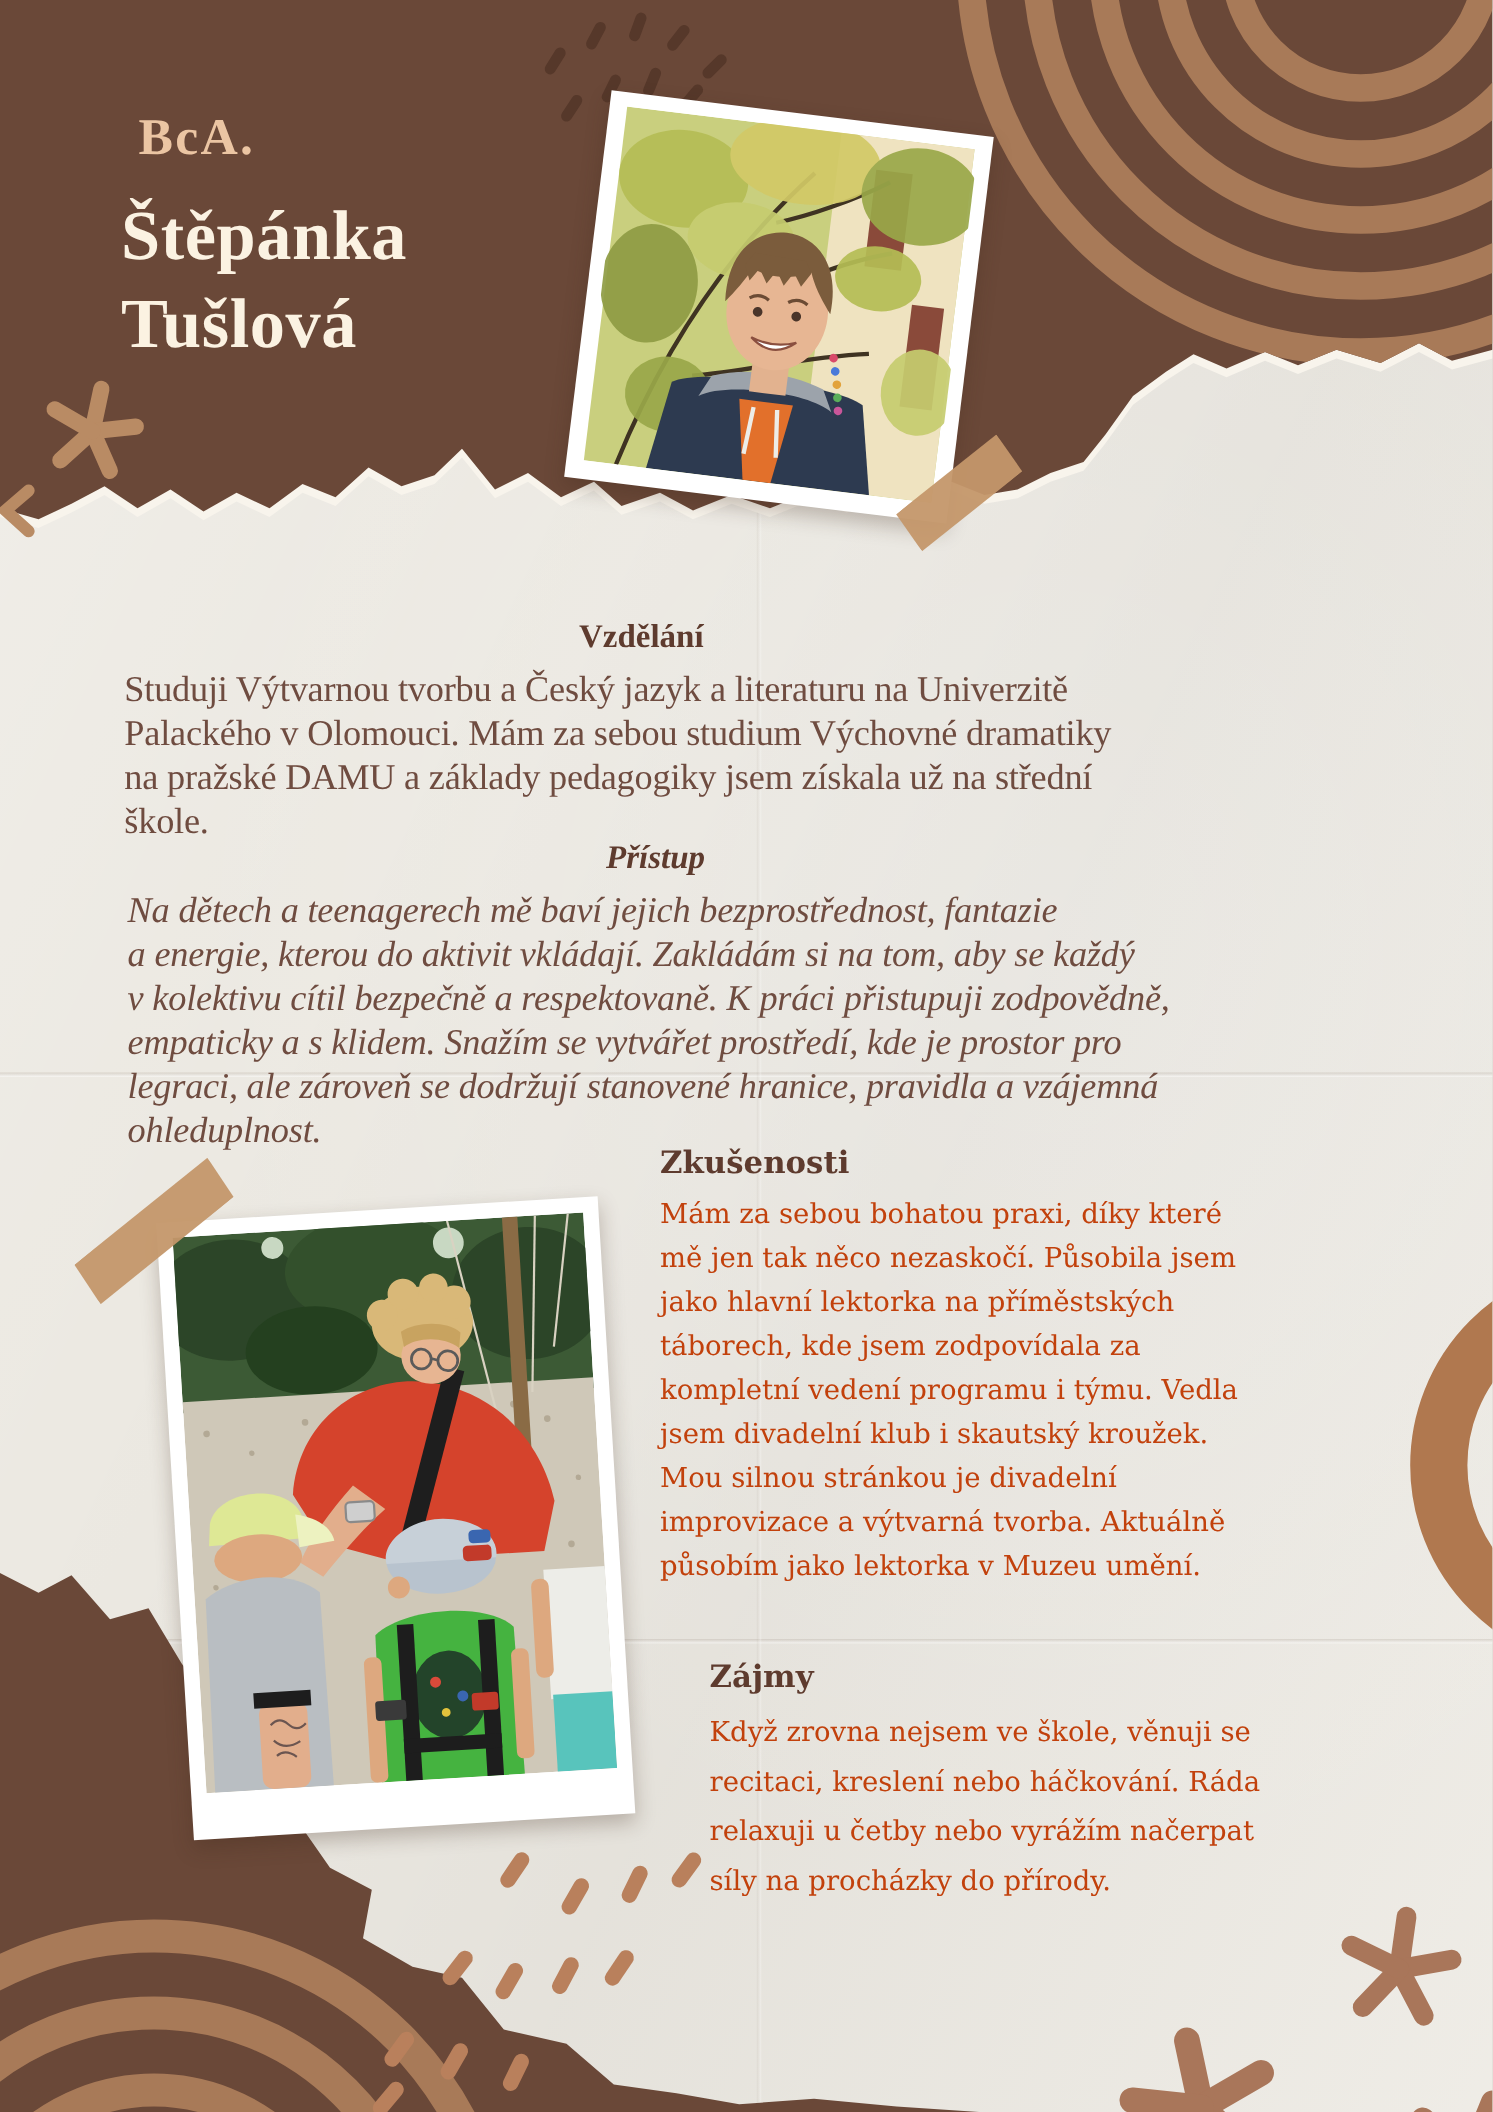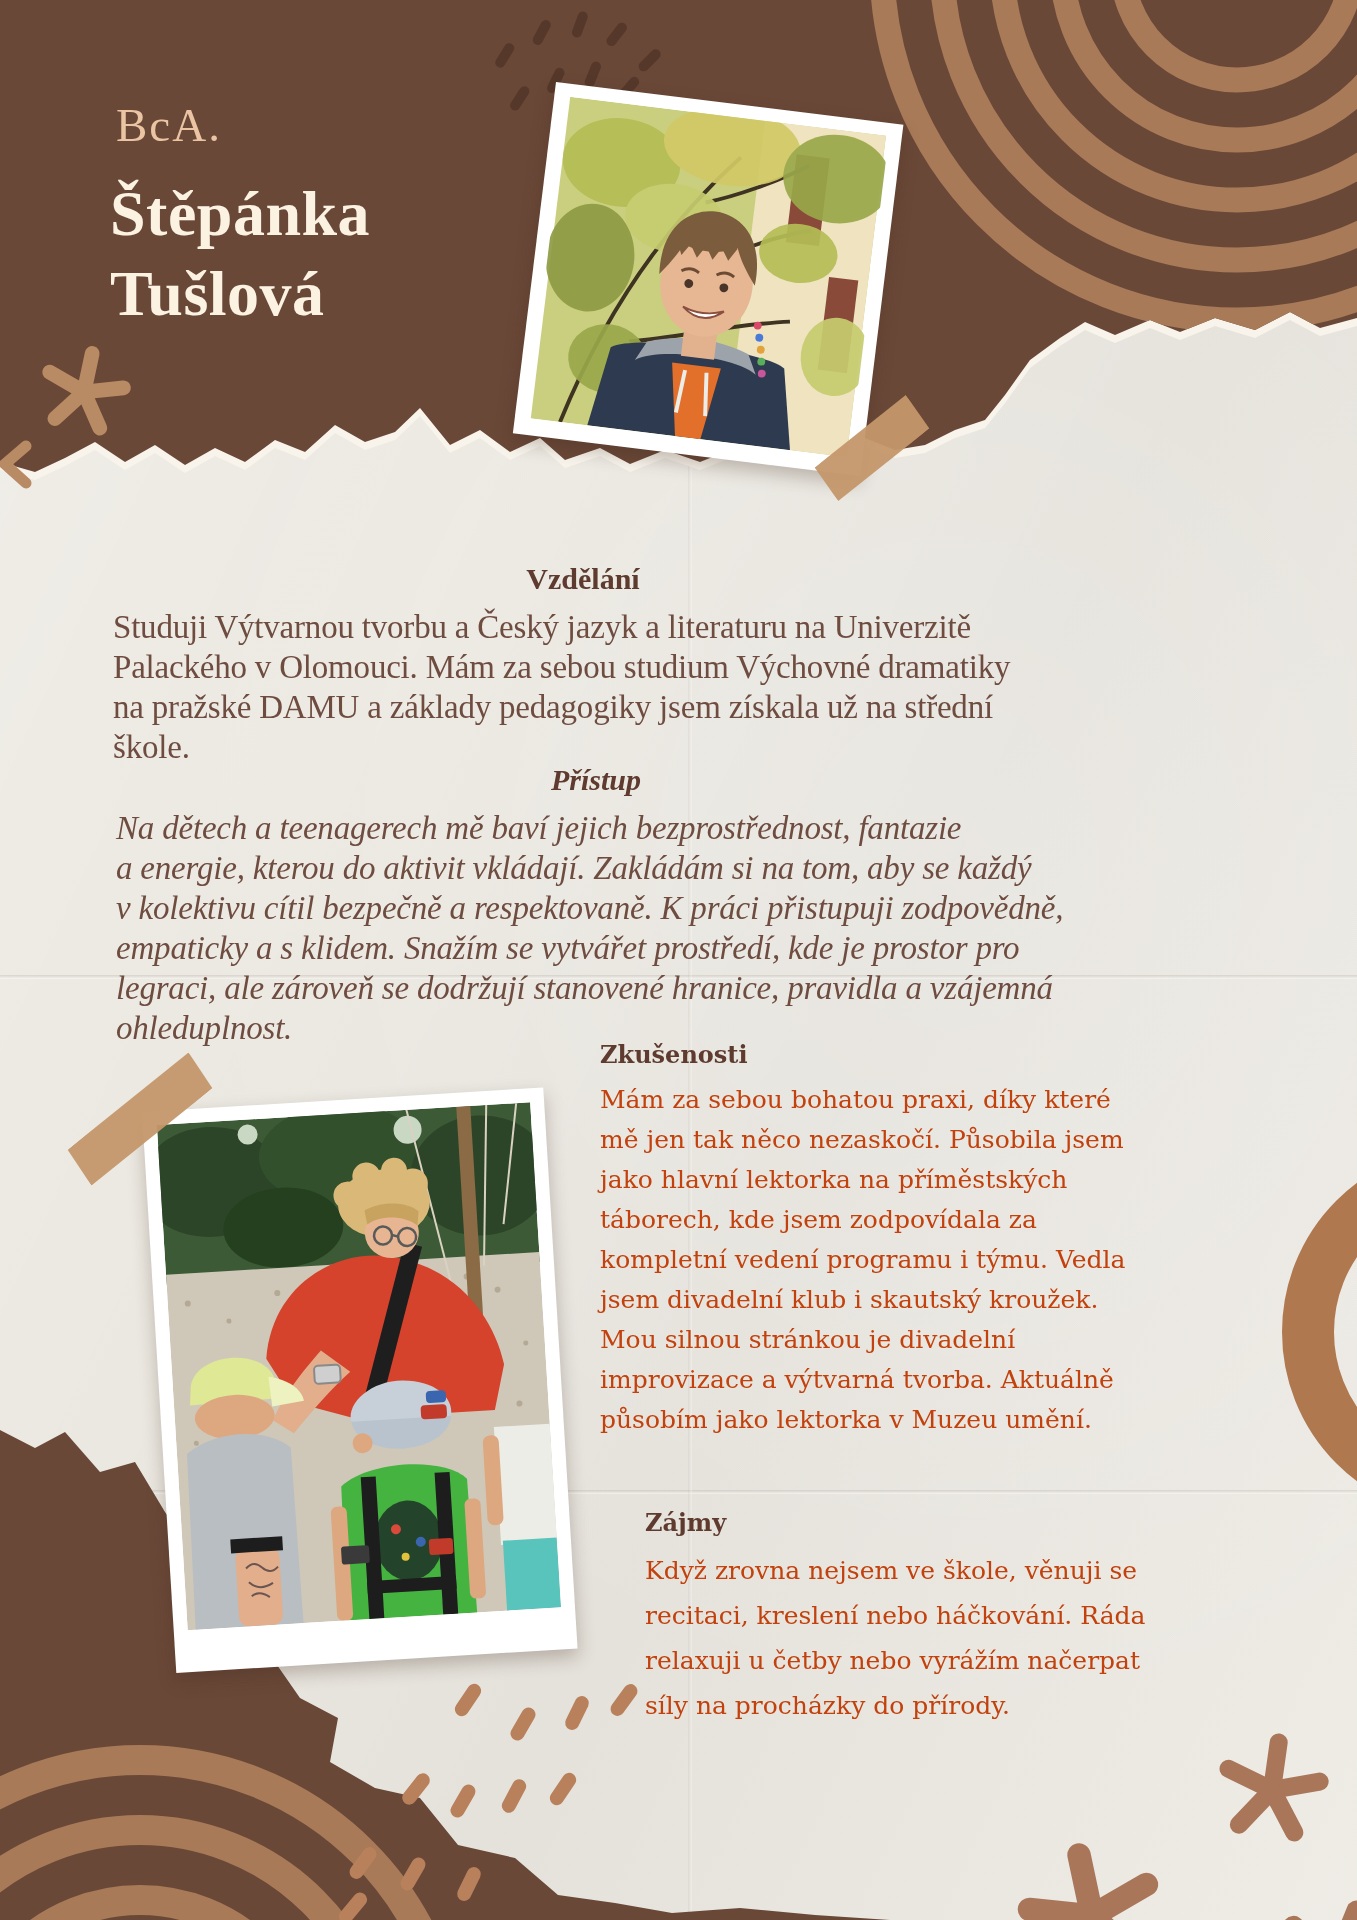--- a/index.html
+++ b/index.html
@@ -13,31 +13,31 @@
     pointer-events:none;}
   .crease-h{position:absolute;left:0;width:100%;height:4px;
     background:linear-gradient(rgba(110,90,70,.16), rgba(255,255,255,.55));}
   .crease-v{position:absolute;width:4px;
     background:linear-gradient(90deg, rgba(110,90,70,.08), rgba(255,255,255,.35));}
 
   svg.decor{position:absolute;left:0;top:0;}
 
   
   #title-block{position:absolute;left:110px;top:98px;z-index:6;}
-  #degree{font-size:47px;font-weight:400;color:#EBC5A3;letter-spacing:2px;margin:0 0 22px 6px;}
+  #degree{font-size:47px;font-weight:700;color:#EBC5A3;letter-spacing:2px;margin:0 0 22px 16px;}
   #person-name{font-size:64px;line-height:80px;font-weight:700;color:#FBF2E2;
     white-space:pre-line;margin:0;letter-spacing:.5px;}
 
   
   .section{position:absolute;z-index:6;}
   .section h2{margin:0 0 11px 0;font-weight:700;color:#5E3B2E;}
   .section .body-text{margin:0;white-space:pre-line;color:#6F4C40;}
   .serif-narrow h2{font-family:"Liberation Serif",serif;font-size:30px;letter-spacing:0;text-align:center;}
   .serif-narrow .body-text{font-family:"Liberation Serif",serif;font-size:33px;line-height:40px;letter-spacing:-0.2px;}
-  .serif-wide h2{font-family:"DejaVu Serif",serif;font-size:24px;}
+  .serif-wide h2{font-family:"DejaVu Serif",serif;font-size:28px;}
   .serif-wide .body-text{font-family:"DejaVu Serif",serif;font-size:25px;line-height:40px;color:#c2410c;}
   #section-vzdelani{left:113px;top:562px;width:940px;}
   #section-pristup{left:116px;top:763px;width:960px;font-style:italic;}
   #section-zkusenosti{left:600px;top:1040px;width:640px;}
   #section-zajmy{left:645px;top:1508px;width:620px;}
   #section-zajmy .body-text{line-height:45px;}
 
   
   .polaroid{position:absolute;background:#ffffff;box-shadow:0 8px 18px rgba(60,40,25,.28);z-index:4;}
   #polaroid-portrait{left:556px;top:82px;width:324px;height:324px;padding:13px 13px 17px 13px;

